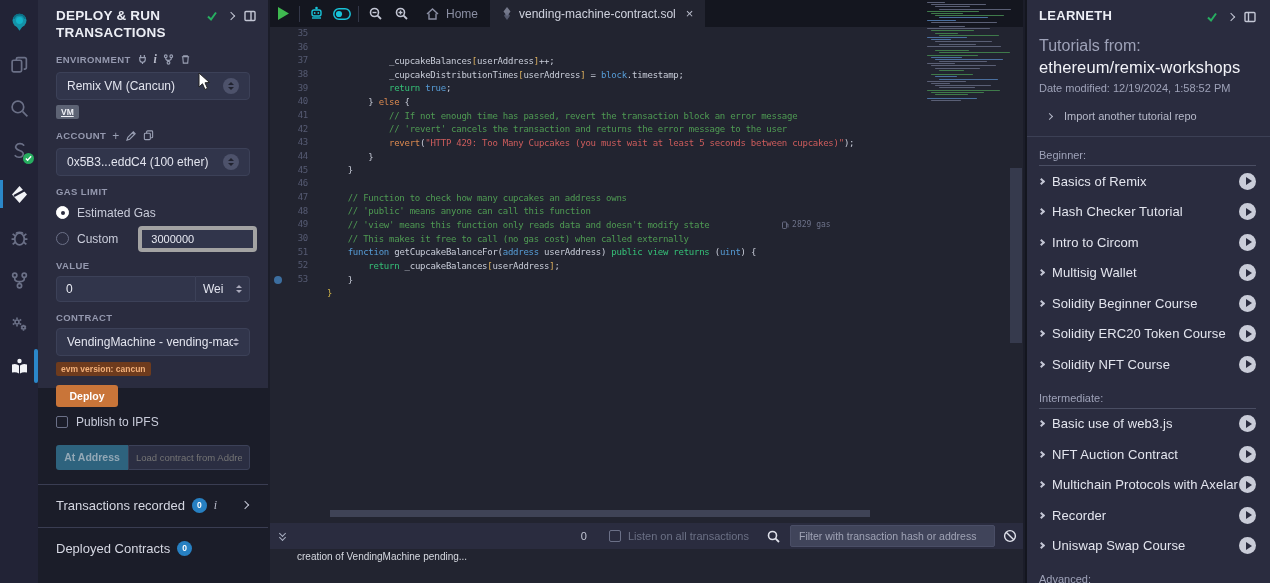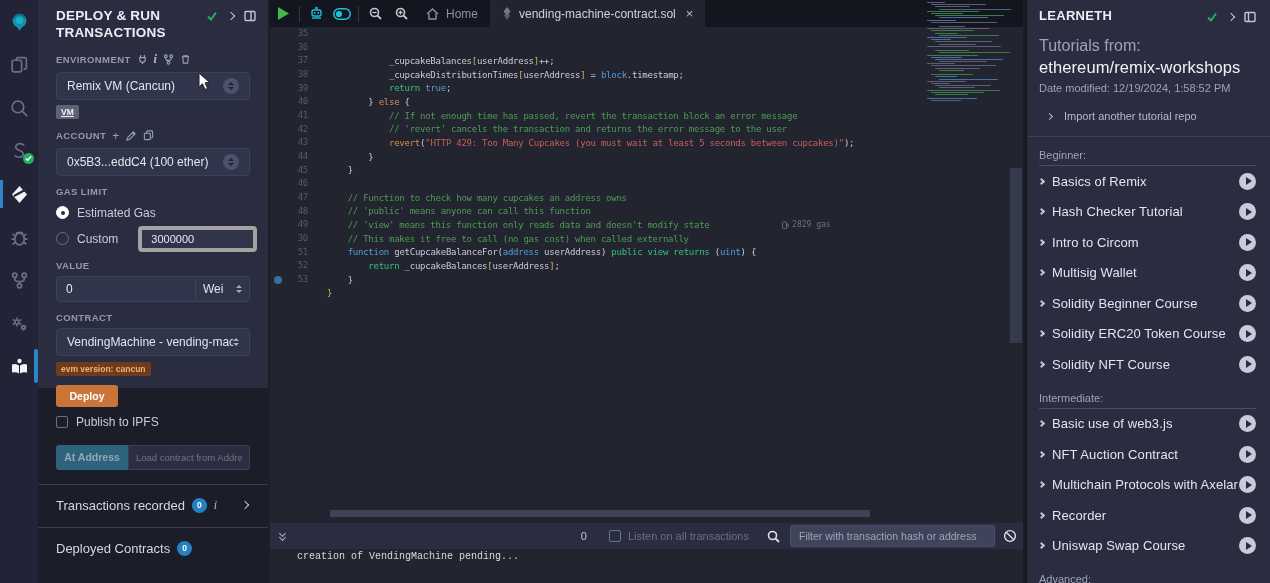--- a/index.html
+++ b/index.html
@@ -102,21 +102,21 @@
   .dbl-chev { display:flex; flex-direction:column; gap:-2px; cursor:pointer; margin-left:4px; }
   .dbl-chev .chev { transform:rotate(45deg); border-color:#aab0c2; width:5px; height:5px; margin-top:-1px; }
   .term-zero { margin-left:auto; color:#c3c6d4; font-size:11px; }
   .listen { display:flex; align-items:center; gap:7px; margin-left:22px; color:#6b7085; font-size:11px; }
   .term-search { margin-left:18px; }
   .filter-input { margin-left:10px; width:205px; height:22px; background:#40445a; border:1px solid #4a4e66; border-radius:2px;
                   color:#cfd2de; font-size:10.5px; padding:0 8px; }
   .filter-input::placeholder { color:#9fa3b5; }
   .block-ico { margin-left:8px; cursor:pointer; }
   .term-body { position:absolute; left:0; top:29px; width:100%; height:30px; overflow:hidden;
-               font-family:Liberation Mono, monospace; font-size:10px; color:#d6d9e0; }
+               font-family:Liberation Sans, sans-serif; font-size:10px; color:#d6d9e0; }
   .term-line1 { padding:2px 0 0 27px; }
   .term-vthumb { position:absolute; right:3px; top:32px; width:4px; height:31px; background:#565b73; border-radius:2px; }
 
   
   .rightpanel { position:absolute; left:1025px; top:0; width:245px; height:583px; background:#2a2c3f;
                 padding:8px 14px 0 12px; border-left:2px solid #14161f; }
   .rp-head { display:flex; justify-content:space-between; align-items:center; }
   .rp-title { font-size:13px; font-weight:bold; color:#eceef5; letter-spacing:.3px; }
   .rp-sub { margin-top:14px; color:#9ea2b8; font-size:16px; }
   .rp-repo { color:#f2f3f8; font-size:16.5px; margin-top:3px; letter-spacing:.1px; }

